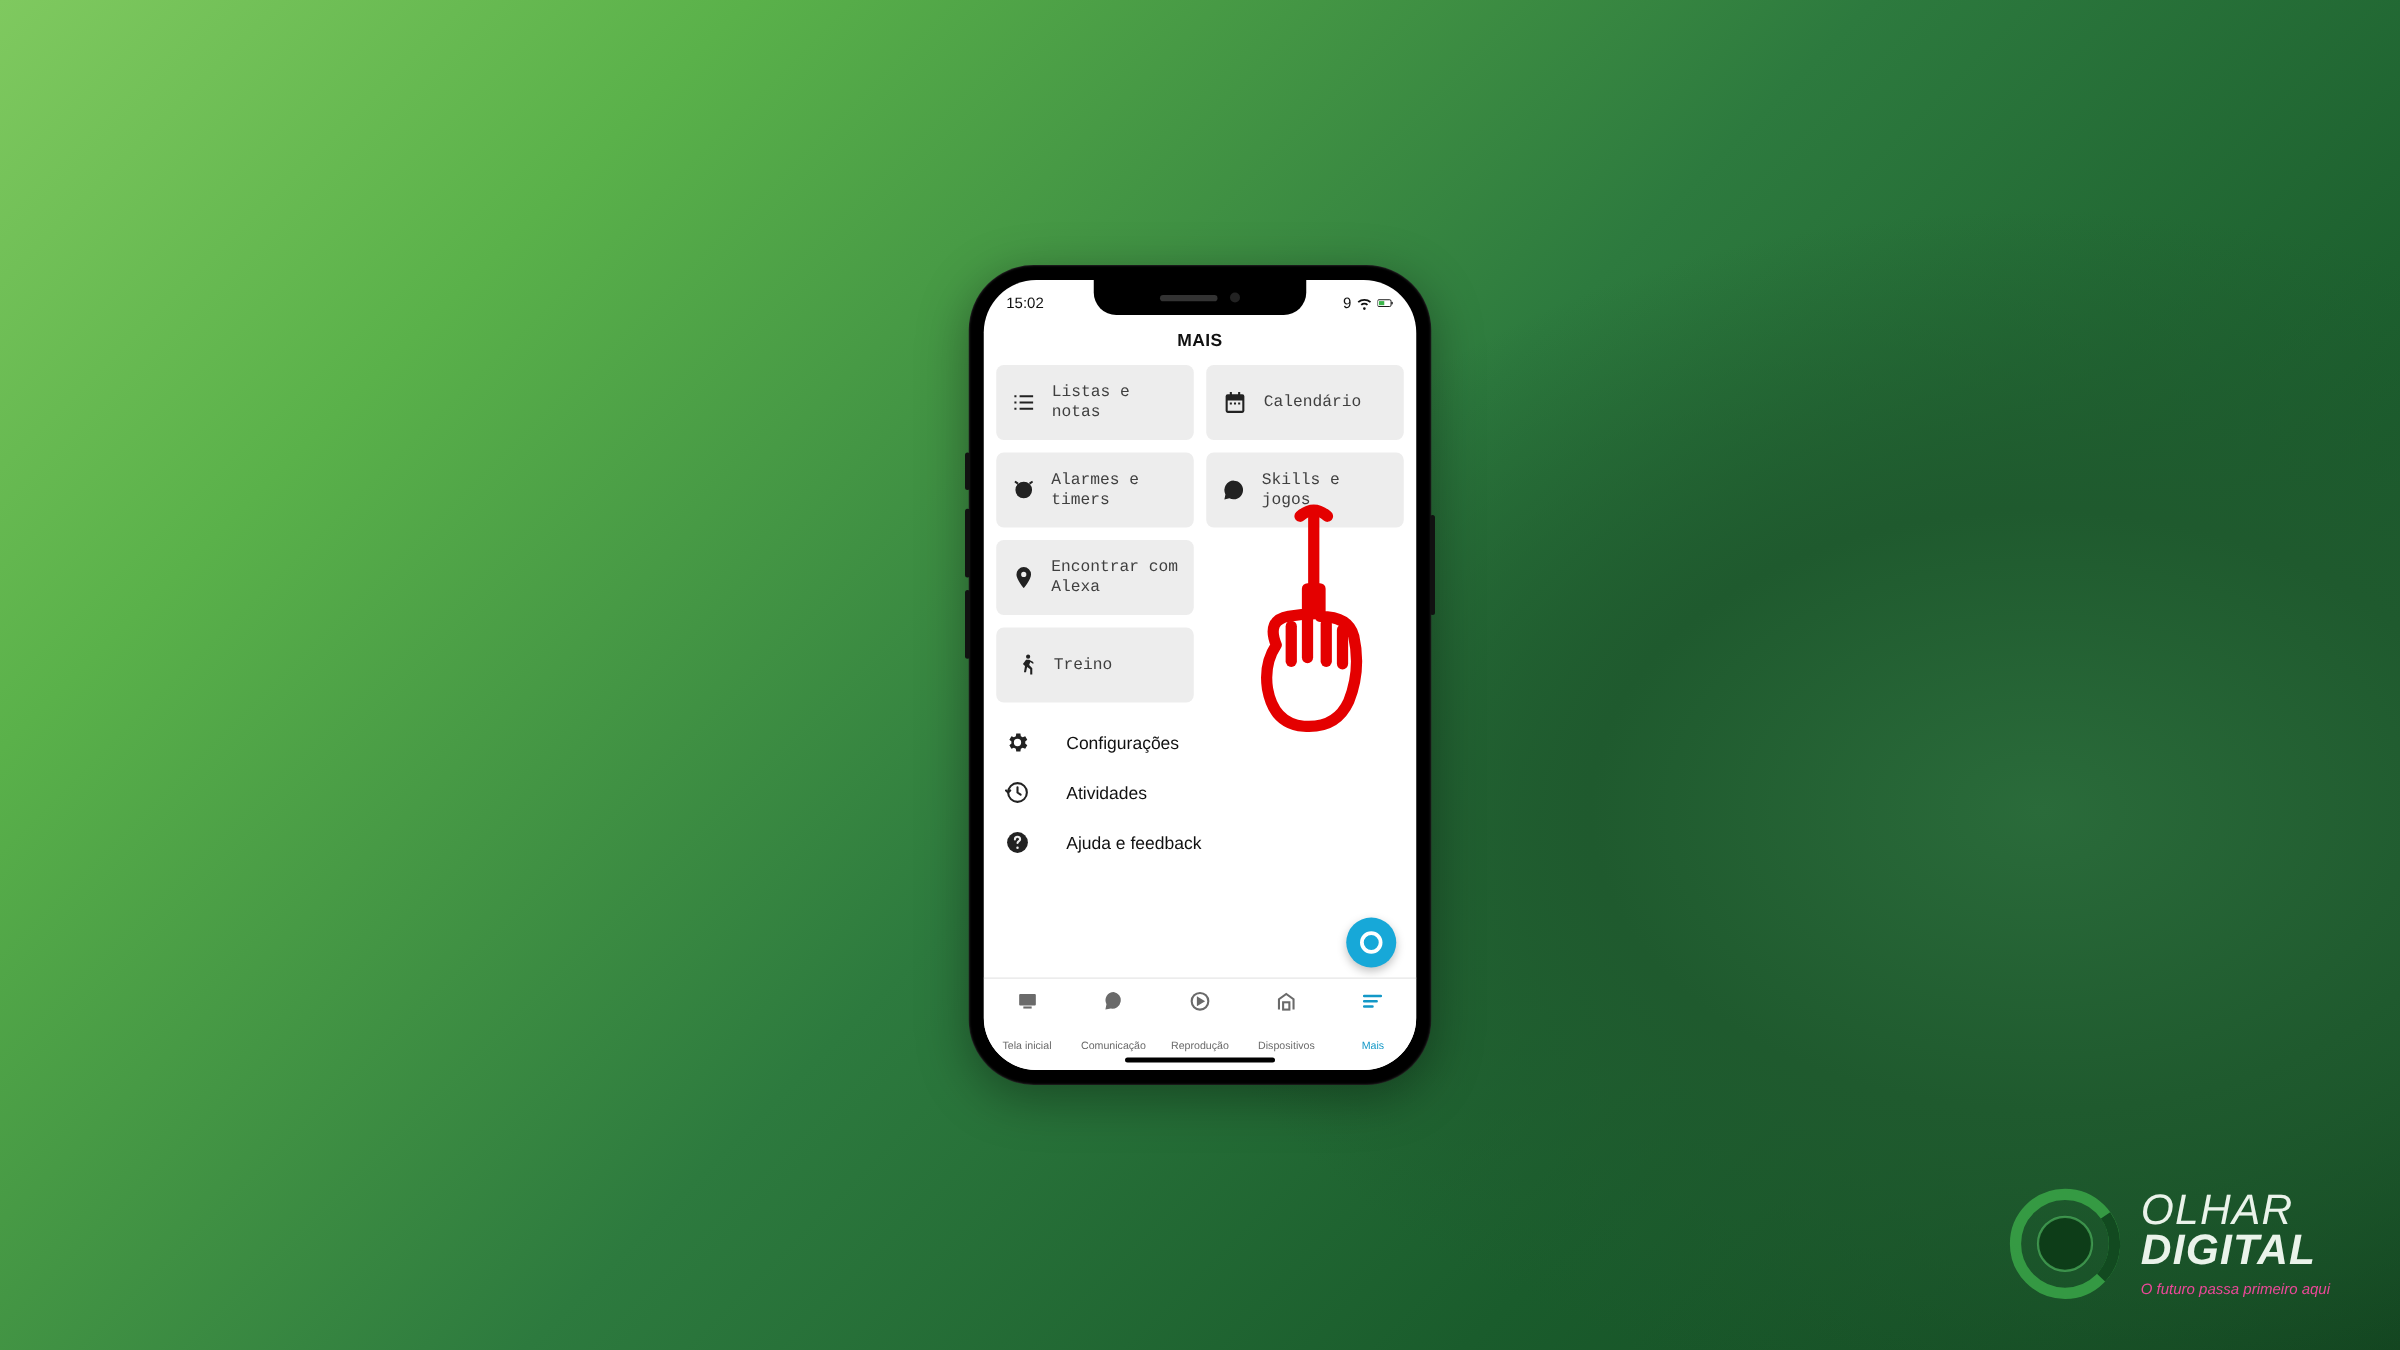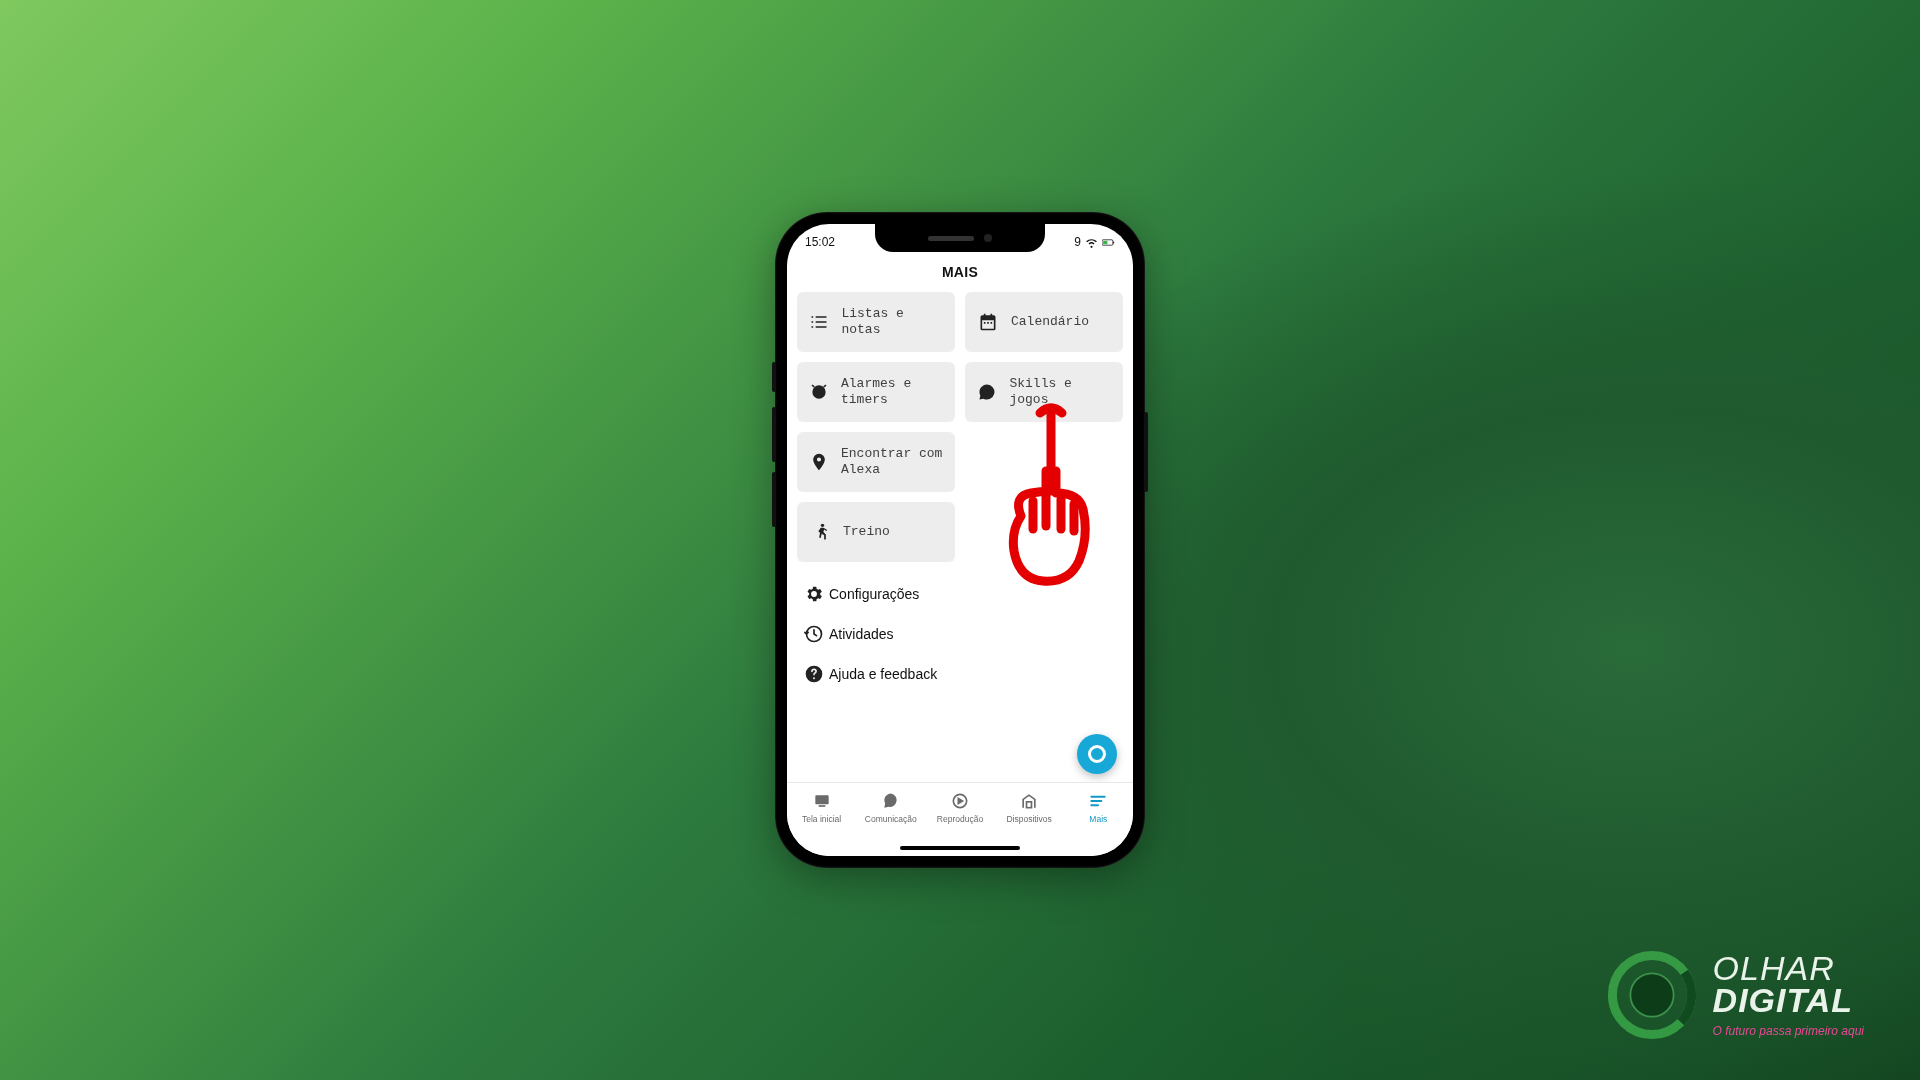--- a/index.html
+++ b/index.html
@@ -100,41 +100,41 @@
     font-size: 13px;
     color:#404040;
     position: relative;
     font-family: Liberation Mono, monospace;
   }
   .tile .icon-slot { width:22px; display:flex; justify-content:center; }
   .tile .label { line-height:1.25; }
 
   .row-list { display:flex; flex-direction:column; gap:20px; padding: 4px 6px; }
   .row {
-    display:flex; align-items:center; gap:4px;
+    display:flex; align-items:center; gap:28px;
     font-size: 14px; color:#111;
   }
   .row .icon-slot { width:22px; display:flex; justify-content:center; }
 
   
   .tile.highlight { outline: 3px solid #e40000; outline-offset:-1px; }
 
   
   .bottom-nav {
     position:absolute; bottom:0; left:0; right:0;
     height: 74px;
     background:#fff;
     border-top: 1px solid #e6e6e6;
     display:flex;
     justify-content:space-around;
     align-items:flex-start;
     padding-top:8px;
   }
   .nav-item {
-    display:flex; flex-direction:column; align-items:center; gap:3px;
+    display:flex; flex-direction:column; align-items:center; gap:20px;
     font-size: 8.5px; color:#6a6a6a; width:62px;
   }
   .nav-item.active { color:#1398c7; }
   .nav-item .nicon { height:20px; display:flex; align-items:center; }
   .home-indicator { position:absolute; bottom:6px; left:50%; transform:translateX(-50%); width:120px; height:4px; background:#000; border-radius:3px; }
 
   
   .alexa-fab {
     position:absolute; right:16px; bottom:82px;
     width:40px; height:40px; border-radius:50%;

